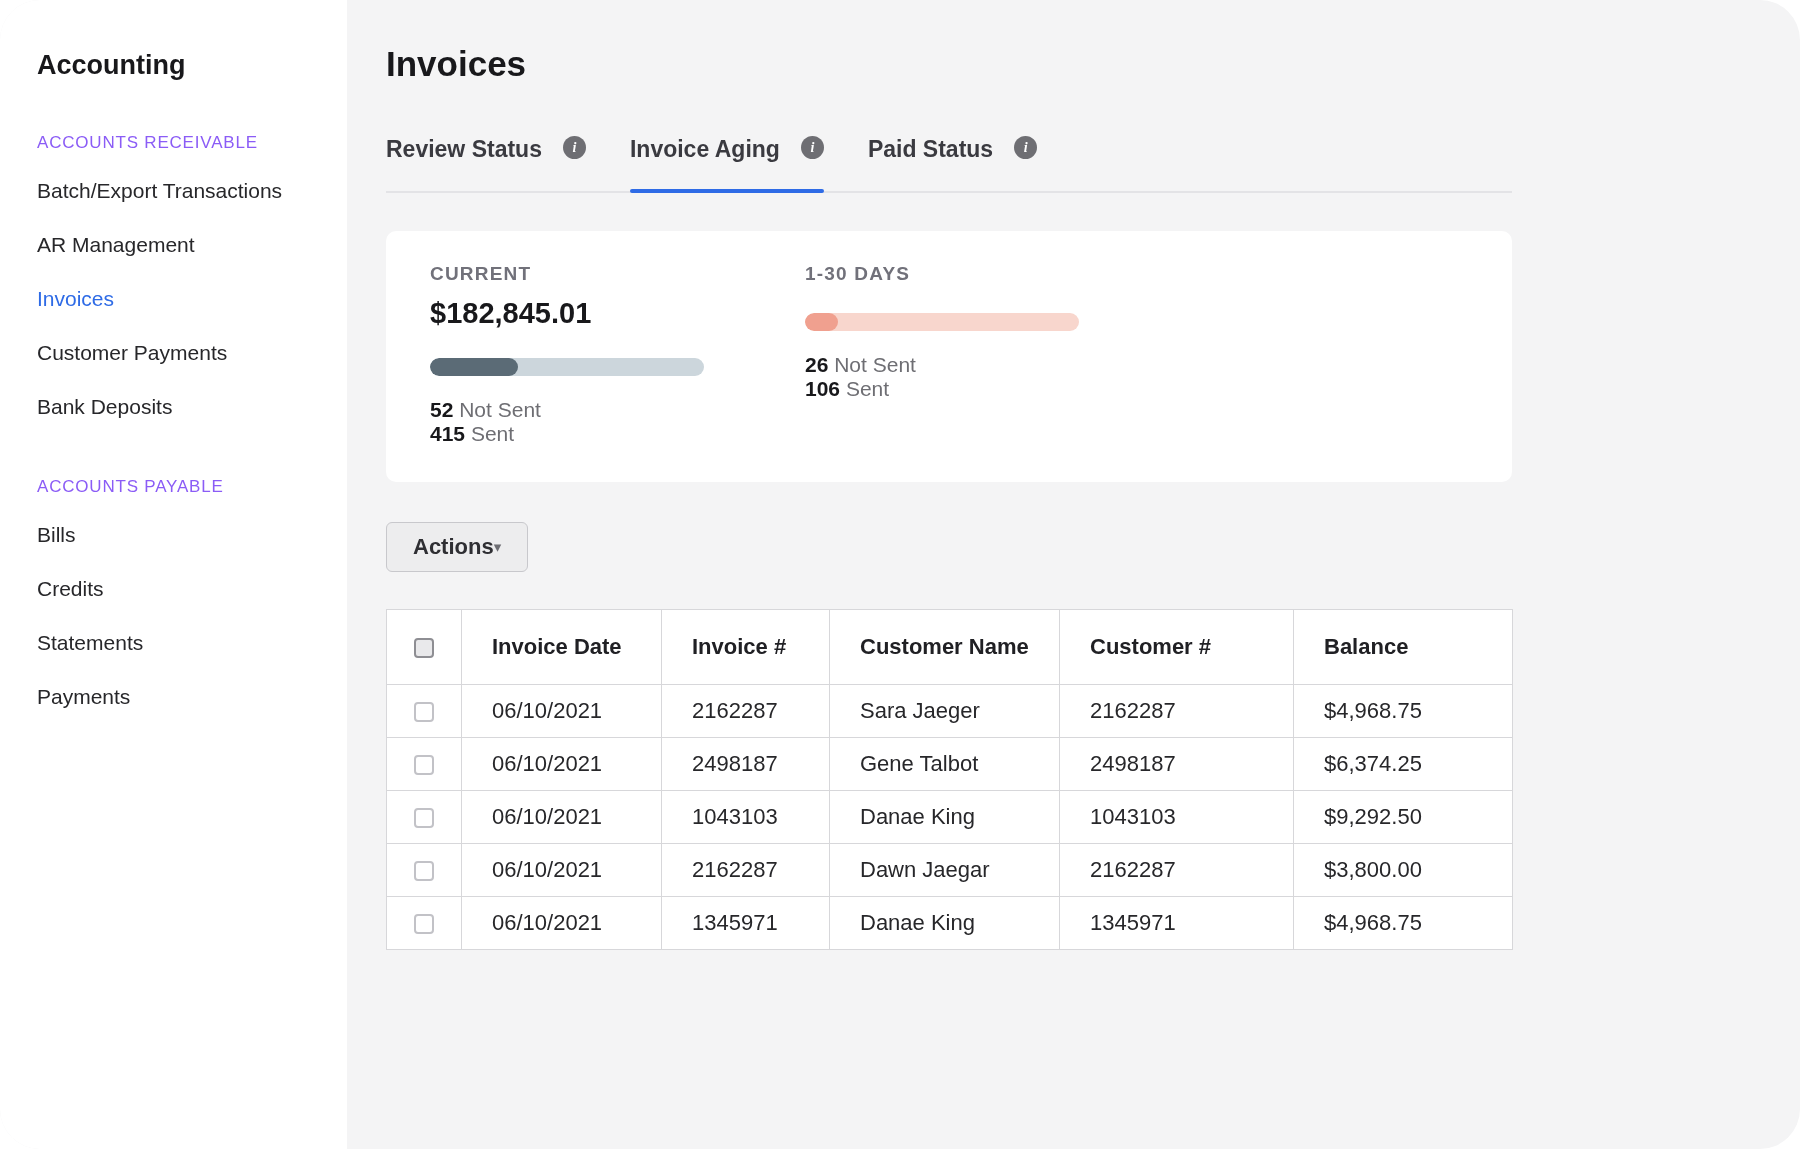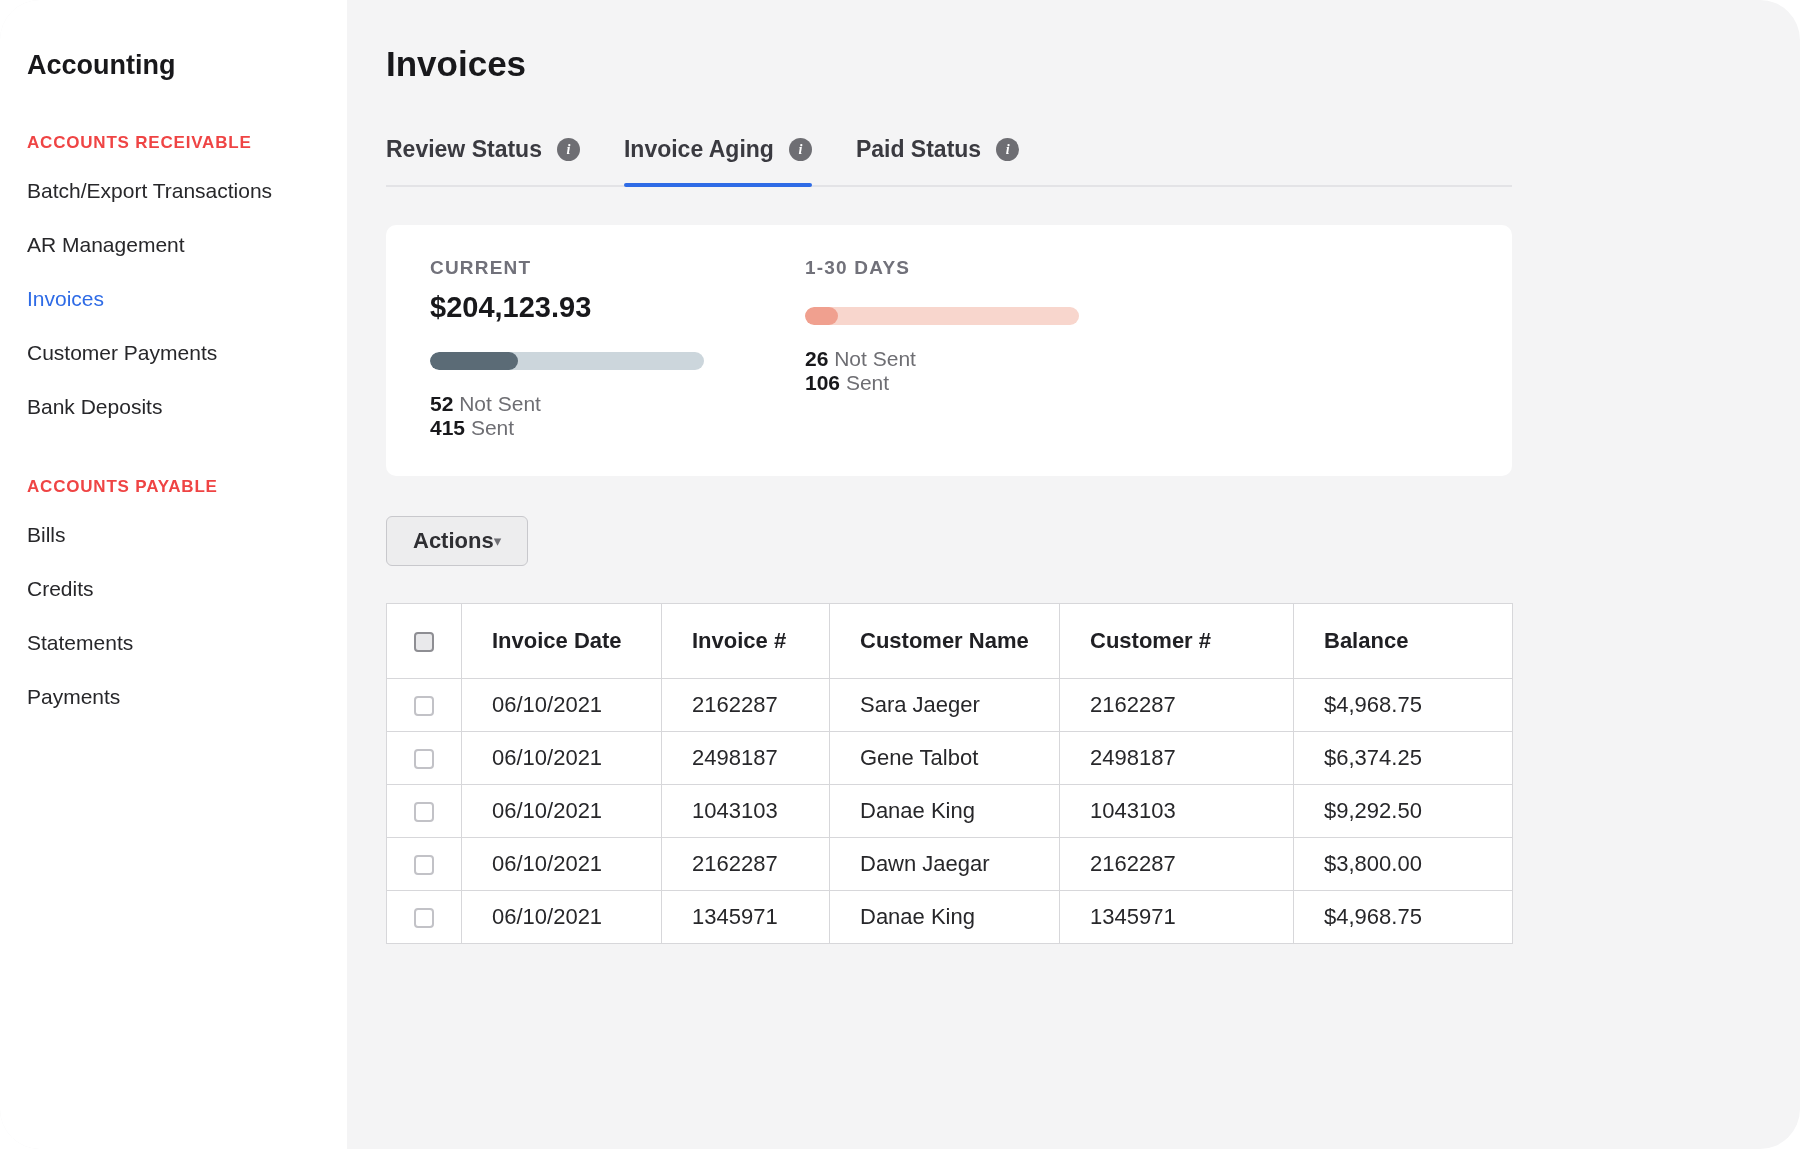--- a/index.html
+++ b/index.html
@@ -16,33 +16,33 @@
     overflow: hidden;
     display: flex;
     background: #f4f4f5;
   }
 
   
   .sidebar {
     width: 347px;
     min-width: 347px;
     background: #ffffff;
-    padding: 50px 24px 0 27px;
+    padding: 50px 24px 0 37px;
   }
   .sidebar-title {
     font-size: 27px;
     font-weight: 800;
     color: #18181b;
     margin-bottom: 52px;
   }
   .side-section-header {
     font-size: 17px;
-    font-weight: 700;
+    font-weight: 400;
     letter-spacing: 0.8px;
-    color: #ef4444;
+    color: #8b5cf6;
     margin-bottom: 26px;
   }
   .side-item {
     font-size: 21px;
     color: #27272a;
     margin-bottom: 30px;
     cursor: pointer;
   }
   .side-item.active { color: #2e6be6; }
   .side-section { margin-bottom: 44px; }
@@ -62,23 +62,22 @@
 
   
   .tabs {
     display: flex;
     gap: 44px;
     margin-top: 52px;
     border-bottom: 2px solid #e3e3e6;
   }
   .tab {
     display: flex;
-    align-items: center;
-    gap: 15px;
-    padding-bottom: 22px;
+    gap: 21px;
+    padding-bottom: 28px;
     position: relative;
     cursor: pointer;
   }
   .tab-label {
     font-size: 23px;
     font-weight: 700;
     color: #3a3a40;
   }
   .tab.active::after {
     content: "";
@@ -254,21 +253,21 @@
           <span class="tab-label">Paid Status</span>
           <span class="info-icon">i</span>
         </div>
       </div>
 
       
       <section class="card">
 
         <div class="aging-col">
           <div class="aging-label">CURRENT</div>
-          <div class="aging-amount">$204,123.93</div>
+          <div class="aging-amount">$182,845.01</div>
           <div class="bar" style="background-color: rgb(204, 214, 220);">
             <div class="bar-fill" style="width: 32%; background-color: rgb(91, 107, 118);"></div>
           </div>
           <div class="aging-counts">
             <span><span class="count-num">52</span> <span class="count-label">Not Sent</span></span>
             <span><span class="count-num">415</span> <span class="count-label">Sent</span></span>
           </div>
         </div>
 
         <div class="aging-col">

